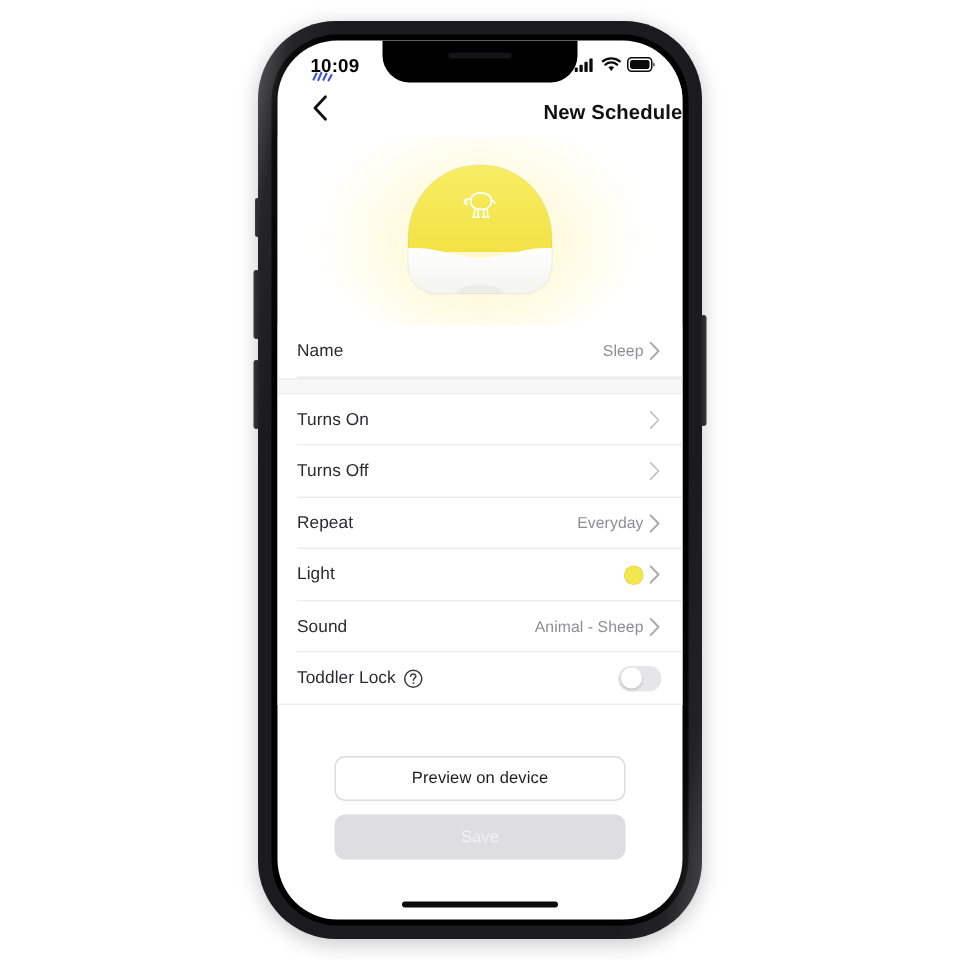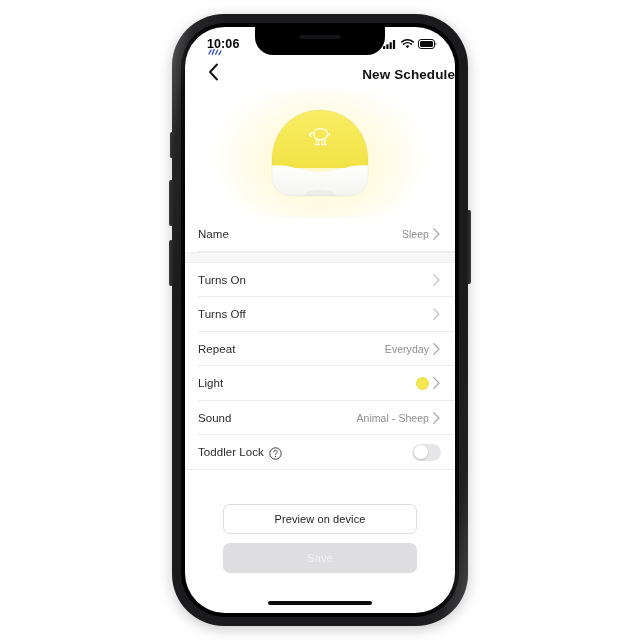--- a/index.html
+++ b/index.html
@@ -361,21 +361,21 @@
           <g fill="none" stroke="#3b4fd8" stroke-width="1.4" stroke-linecap="round">
             <path d="M2 7 L4 3"></path>
             <path d="M5.2 7.4 L7.2 2.6"></path>
             <path d="M8.6 7.2 L10.6 3.2"></path>
             <path d="M12 7.6 L14 4"></path>
           </g>
         </svg>
       </div>
 
       <div class="statusbar">
-        <div class="status-time">10:06</div>
+        <div class="status-time">10:09</div>
         <div class="status-right">
           <span>
             <svg width="14" height="10" viewBox="0 0 14 10">
               <rect x="0" y="7" width="2.2" height="3" rx="0.6" fill="#0b0b0c"></rect>
               <rect x="3.3" y="5.2" width="2.2" height="4.8" rx="0.6" fill="#0b0b0c"></rect>
               <rect x="6.6" y="3.2" width="2.2" height="6.8" rx="0.6" fill="#0b0b0c"></rect>
               <rect x="9.9" y="1" width="2.2" height="9" rx="0.6" fill="#0b0b0c"></rect>
             </svg>
           </span>
           <span>

